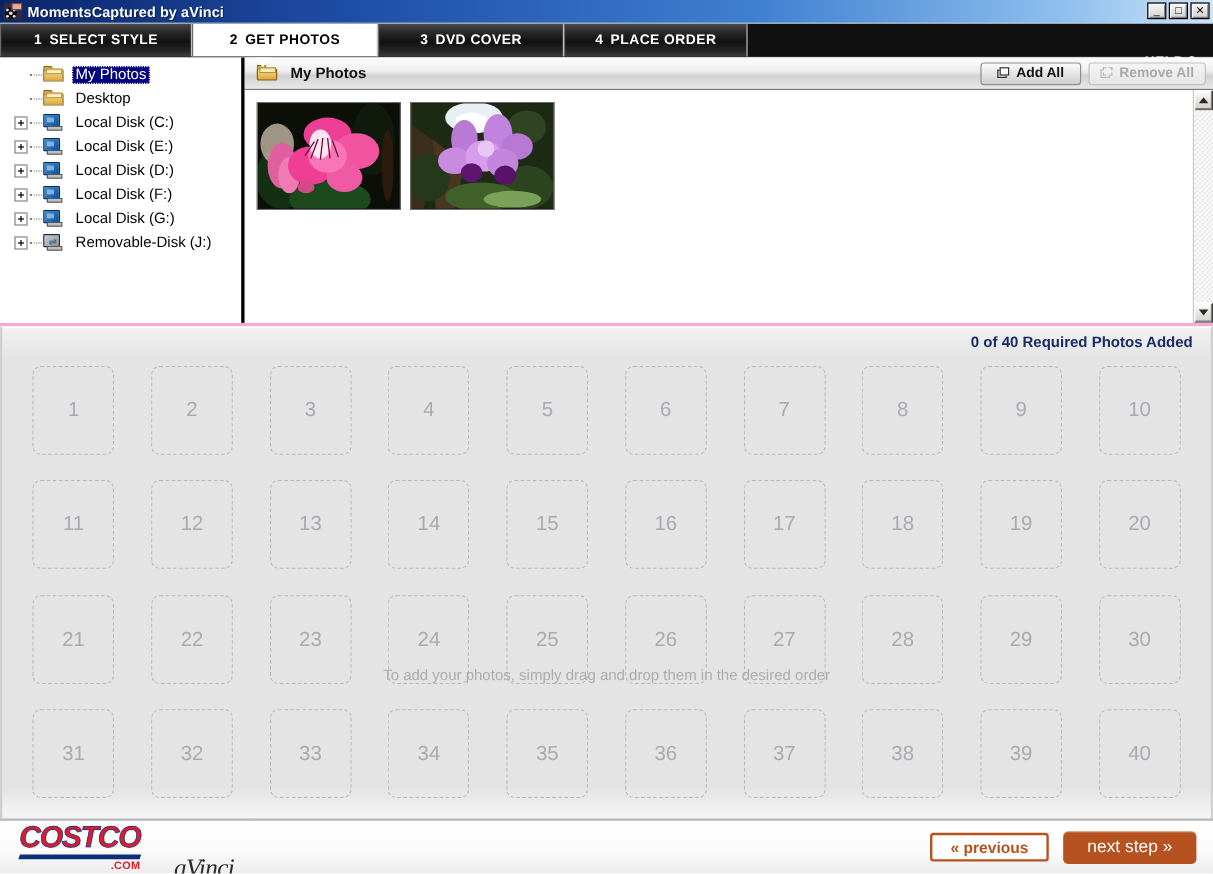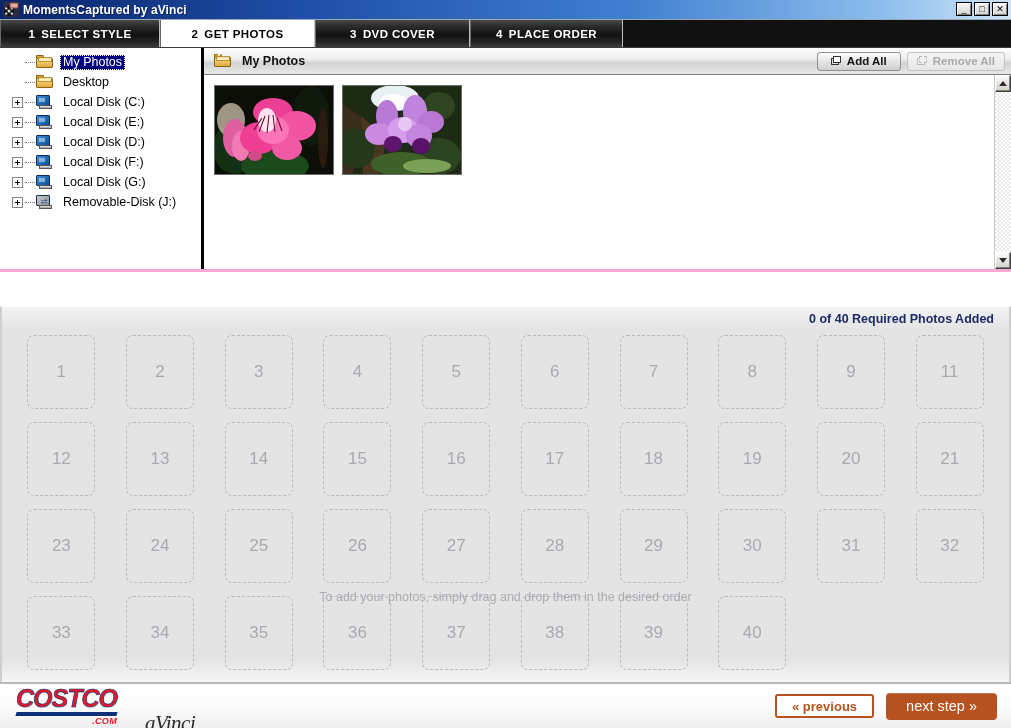--- a/index.html
+++ b/index.html
@@ -293,21 +293,20 @@
   .grid-wrap {
     flex: 1 1 auto;
     background: linear-gradient(to bottom,#f2f2f2,#e4e4e4 6%,#e4e4e4 94%,#f6f6f6);
     border-top: 1px solid #ffffff;
     padding: 3px 4px 0 4px;
     display: flex; flex-direction: column;
     position: relative;
     overflow: hidden;
     border-left: 2px solid #cfcfcf;
     border-right: 2px solid #cfcfcf;
-    margin-top: 34px;
   }
   .grid-status {
     text-align: right;
     font-size: 12.5px; font-weight: bold;
     color: #1b2b66;
     padding: 2px 11px 2px 0;
     flex: 0 0 auto;
   }
   .grid {
     flex: 1 1 auto;
@@ -367,21 +366,21 @@
     text-shadow: 1px 1px 0 rgba(0,0,0,.12);
   }
   .costco-bar {
     height: 4px; width: 100%;
     background: #0b2f78;
     margin-top: 1px;
     transform: skewX(-18deg);
   }
   .costco-dot {
     font-size: 9px; font-weight: bold; color:#e01a2b;
-    align-self: flex-end; margin-top: 1px; letter-spacing: .3px; font-style: italic;
+    align-self: flex-end; margin-top: 1px; letter-spacing: .3px;
   }
   .avinci { display:flex; flex-direction: column; line-height: 1; margin-top: 44px; }
   .avinci-word {
     font-family: "Liberation Serif", serif;
     font-style: italic; font-size: 21px; color:#2a2a2a; letter-spacing:-.5px;
   }
   .avinci-sub {
     font-size: 7.5px; color:#555; letter-spacing: 2.4px; margin-top: 2px;
   }
   .foot-btns { margin-left: auto; display: flex; align-items: center; gap: 12px; }
@@ -659,20 +658,23 @@
         </div>
       <div class="cell">
           <div class="cell-box">7</div>
         </div>
       <div class="cell">
           <div class="cell-box">8</div>
         </div>
       <div class="cell">
           <div class="cell-box">9</div>
         </div>
+      <div class="cell">
+          <div class="cell-box">10</div>
+        </div>
 
       <div class="cell">
           <div class="cell-box">11</div>
         </div>
       <div class="cell">
           <div class="cell-box">12</div>
         </div>
       <div class="cell">
           <div class="cell-box">13</div>
         </div>
@@ -693,20 +695,23 @@
         </div>
       <div class="cell">
           <div class="cell-box">19</div>
         </div>
       <div class="cell">
           <div class="cell-box">20</div>
         </div>
 
       <div class="cell">
           <div class="cell-box">21</div>
+        </div>
+      <div class="cell">
+          <div class="cell-box">22</div>
         </div>
       <div class="cell">
           <div class="cell-box">23</div>
         </div>
       <div class="cell">
           <div class="cell-box">24</div>
         </div>
       <div class="cell">
           <div class="cell-box">25</div>
         </div>

